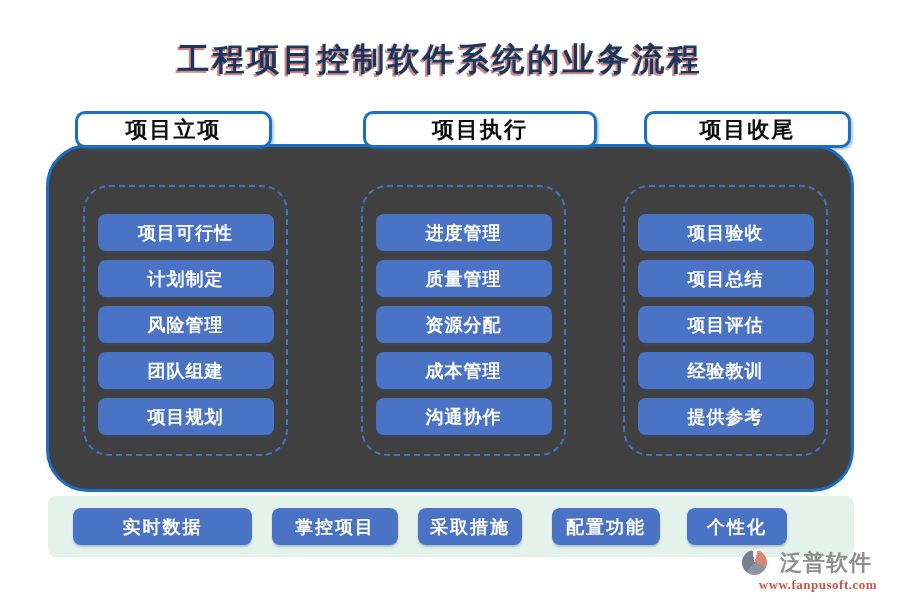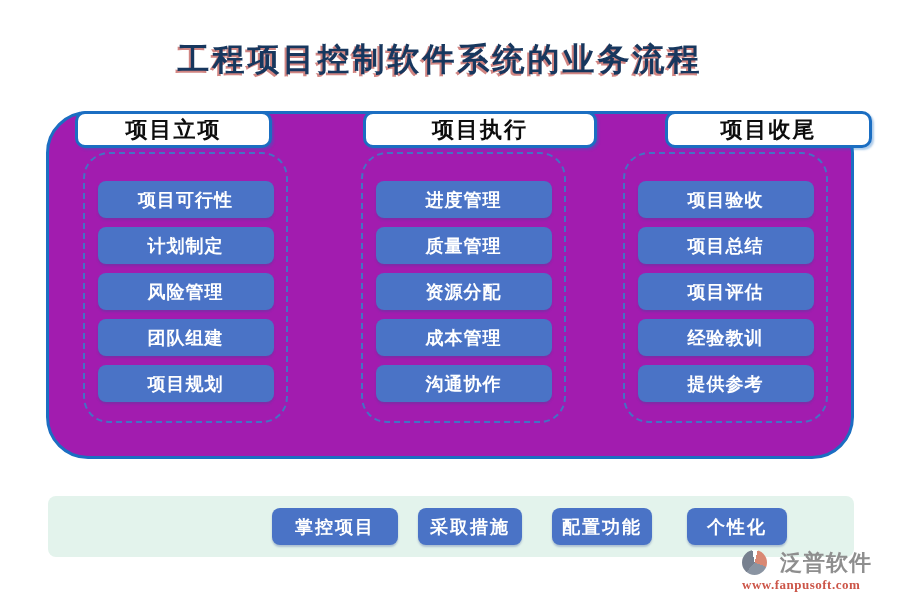--- a/index.html
+++ b/index.html
@@ -10,36 +10,36 @@
   }
   
   .title{
     position:absolute;top:38px;left:0;width:880px;
     text-align:center;font-size:32px;font-weight:bold;
     letter-spacing:3px;color:#17375e;
     text-shadow:-2px 2px 0 rgba(184,67,63,.65);
   }
   
   .flow-container{
-    position:absolute;left:46px;top:111px;width:808px;height:348px;
+    position:absolute;left:46px;top:144px;width:808px;height:348px;
     box-sizing:border-box;border:3px solid #1b6ec2;border-radius:42px;
-    background:#a21caf;z-index:1;
+    background:#404040;z-index:1;
   }
   
   .stage-head{
     position:absolute;top:111px;height:37px;z-index:3;
     box-sizing:border-box;background:#ffffff;
     border:3px solid #1b6ec2;border-radius:10px;
     display:flex;align-items:center;justify-content:center;
     font-size:22px;font-weight:bold;color:#0d0d0d;letter-spacing:2px;
     box-shadow:2px 2px 2px rgba(27,110,194,.35);
   }
   .stage-head.h1{left:75px;width:197px;}
   .stage-head.h2{left:343px;width:234px;margin-left:20px;}
-  .stage-head.h3{left:665px;width:207px;}
+  .stage-head.h3{left:644px;width:207px;}
   
   .stage-col{
     position:absolute;top:38px;width:205px;height:271px;z-index:2;
     box-sizing:border-box;border:2px dashed #4472c4;border-radius:26px;
     display:flex;flex-direction:column;align-items:center;
     padding-top:27px;gap:9px;
   }
   .stage-col.c1{left:34px;}
   .stage-col.c2{left:312px;}
   .stage-col.c3{left:574px;}
@@ -59,39 +59,39 @@
   .fbtn{
     position:absolute;top:12px;height:37px;
     background:#4a73c6;border-radius:8px;
     display:flex;align-items:center;justify-content:center;
     color:#ffffff;font-size:18px;font-weight:bold;letter-spacing:2px;
     box-shadow:0 2px 2px rgba(50,80,150,.3);
   }
   .fbtn.f1{left:25px;width:179px;}
   .fbtn.f2{left:224px;width:126px;}
   .fbtn.f3{left:370px;width:104px;}
-  .fbtn.f4{left:504px;width:100px;font-family:Liberation Serif, serif;}
+  .fbtn.f4{left:504px;width:108px;font-family:Liberation Serif, serif;}
   .fbtn.f5{left:639px;width:100px;}
   
   .brand{position:absolute;left:742px;top:550px;width:152px;z-index:4;}
   .brand-top{display:flex;align-items:center;gap:13px;}
   .brand-icon{
     width:25px;height:25px;border-radius:50%;
     background:conic-gradient(from 220deg,
       #77808f 0deg 130deg,#ffffff 130deg 155deg,
       #d98873 155deg 250deg,#8a94a2 250deg 360deg);
     flex:0 0 25px;
   }
   .brand-name{
     font-size:22px;font-weight:bold;color:#8e8e8e;letter-spacing:1px;
     line-height:1;
   }
   .brand-url{
     margin-top:2px;font-size:13px;font-weight:bold;color:#cc5548;
-    letter-spacing:.5px;text-align:left;
+    letter-spacing:.5px;text-align:center;
   }
 </style>
 </head>
 <body>
 
 <div class="title">工程项目控制软件系统的业务流程</div>
 
 <div class="flow-container">
   <div class="stage-col c1">
     <div class="node">项目可行性</div>
@@ -114,20 +114,21 @@
     <div class="node">成本管理</div>
     <div class="node">沟通协作</div>
   </div>
 </div>
 
 <div class="stage-head h1">项目立项</div>
 <div class="stage-head h2">项目执行</div>
 <div class="stage-head h3">项目收尾</div>
 
 <div class="footer-bar">
+  <div class="fbtn f1">实时数据</div>
   <div class="fbtn f2">掌控项目</div>
   <div class="fbtn f3">采取措施</div>
   <div class="fbtn f4">配置功能</div>
   <div class="fbtn f5">个性化</div>
 </div>
 
 <div class="brand">
   <div class="brand-top">
     <span class="brand-icon"></span>
     <span class="brand-name">泛普软件</span>

